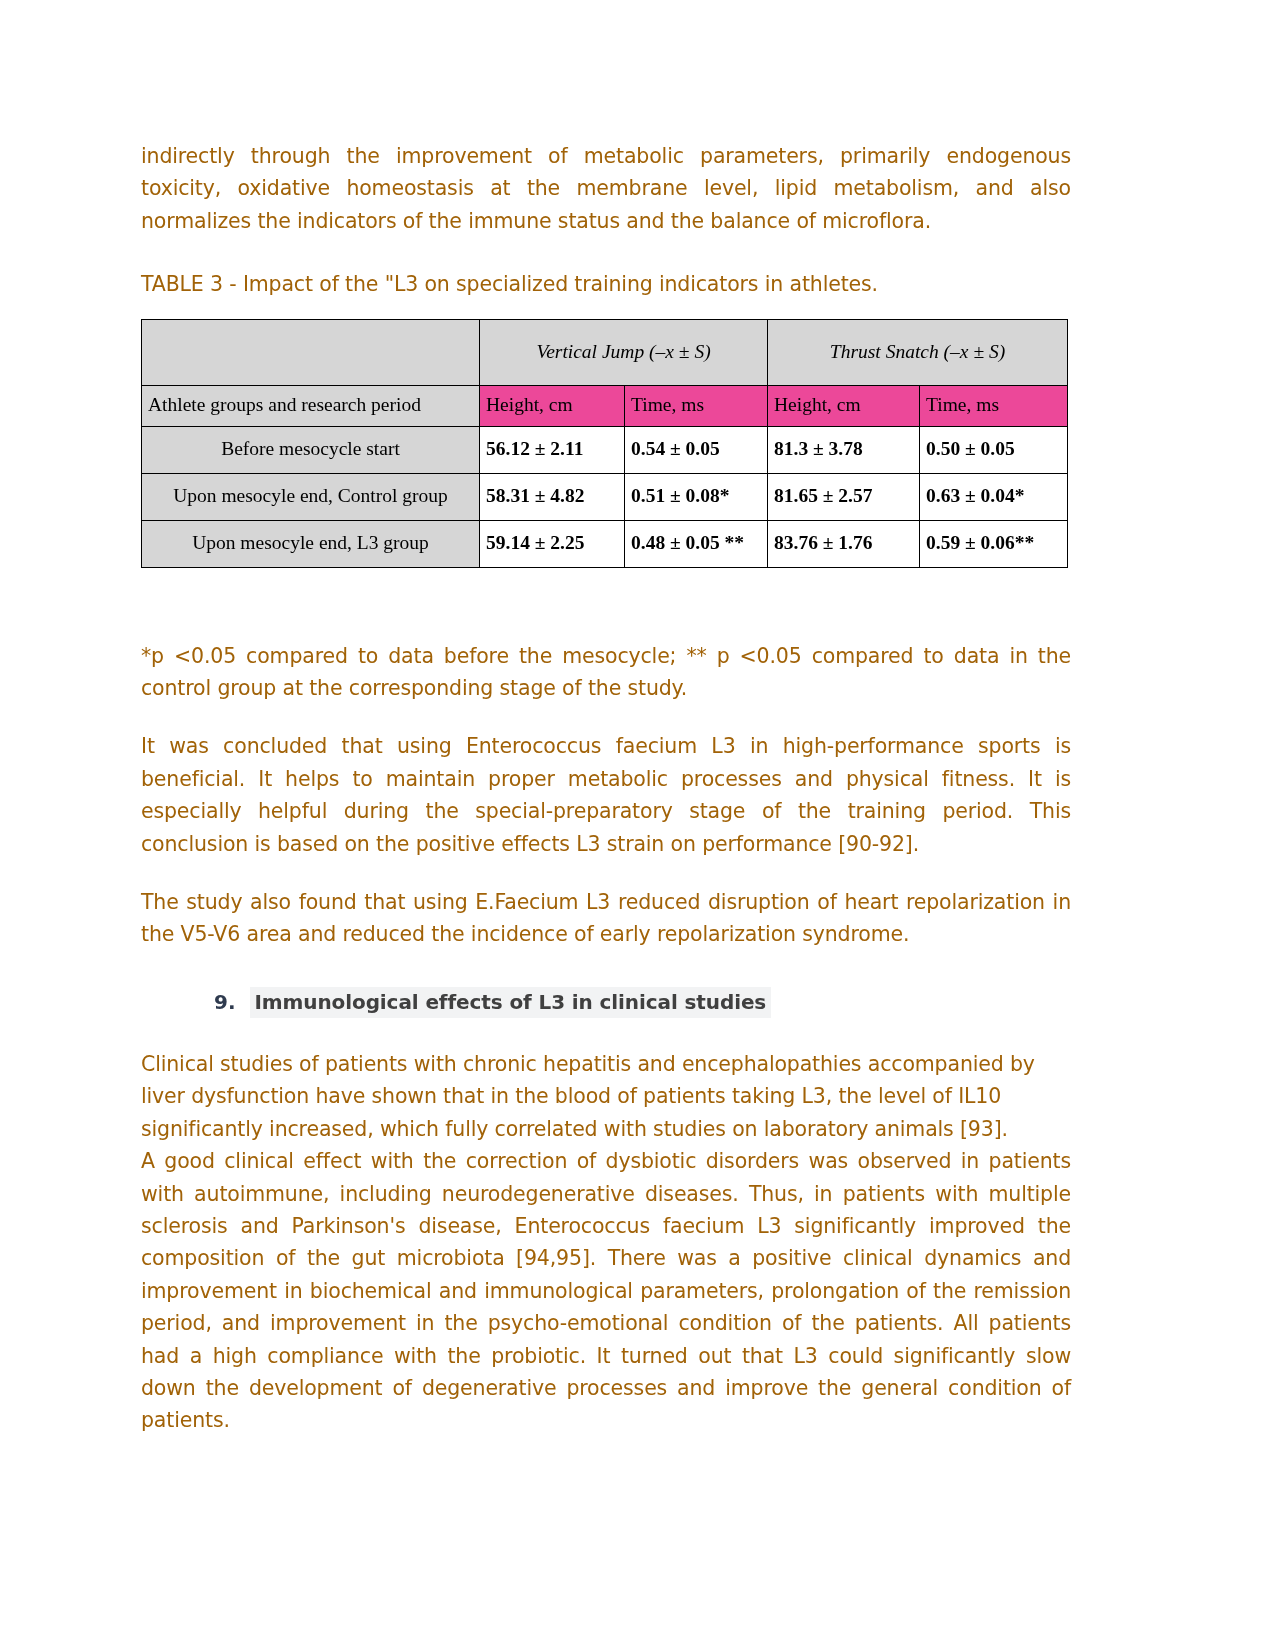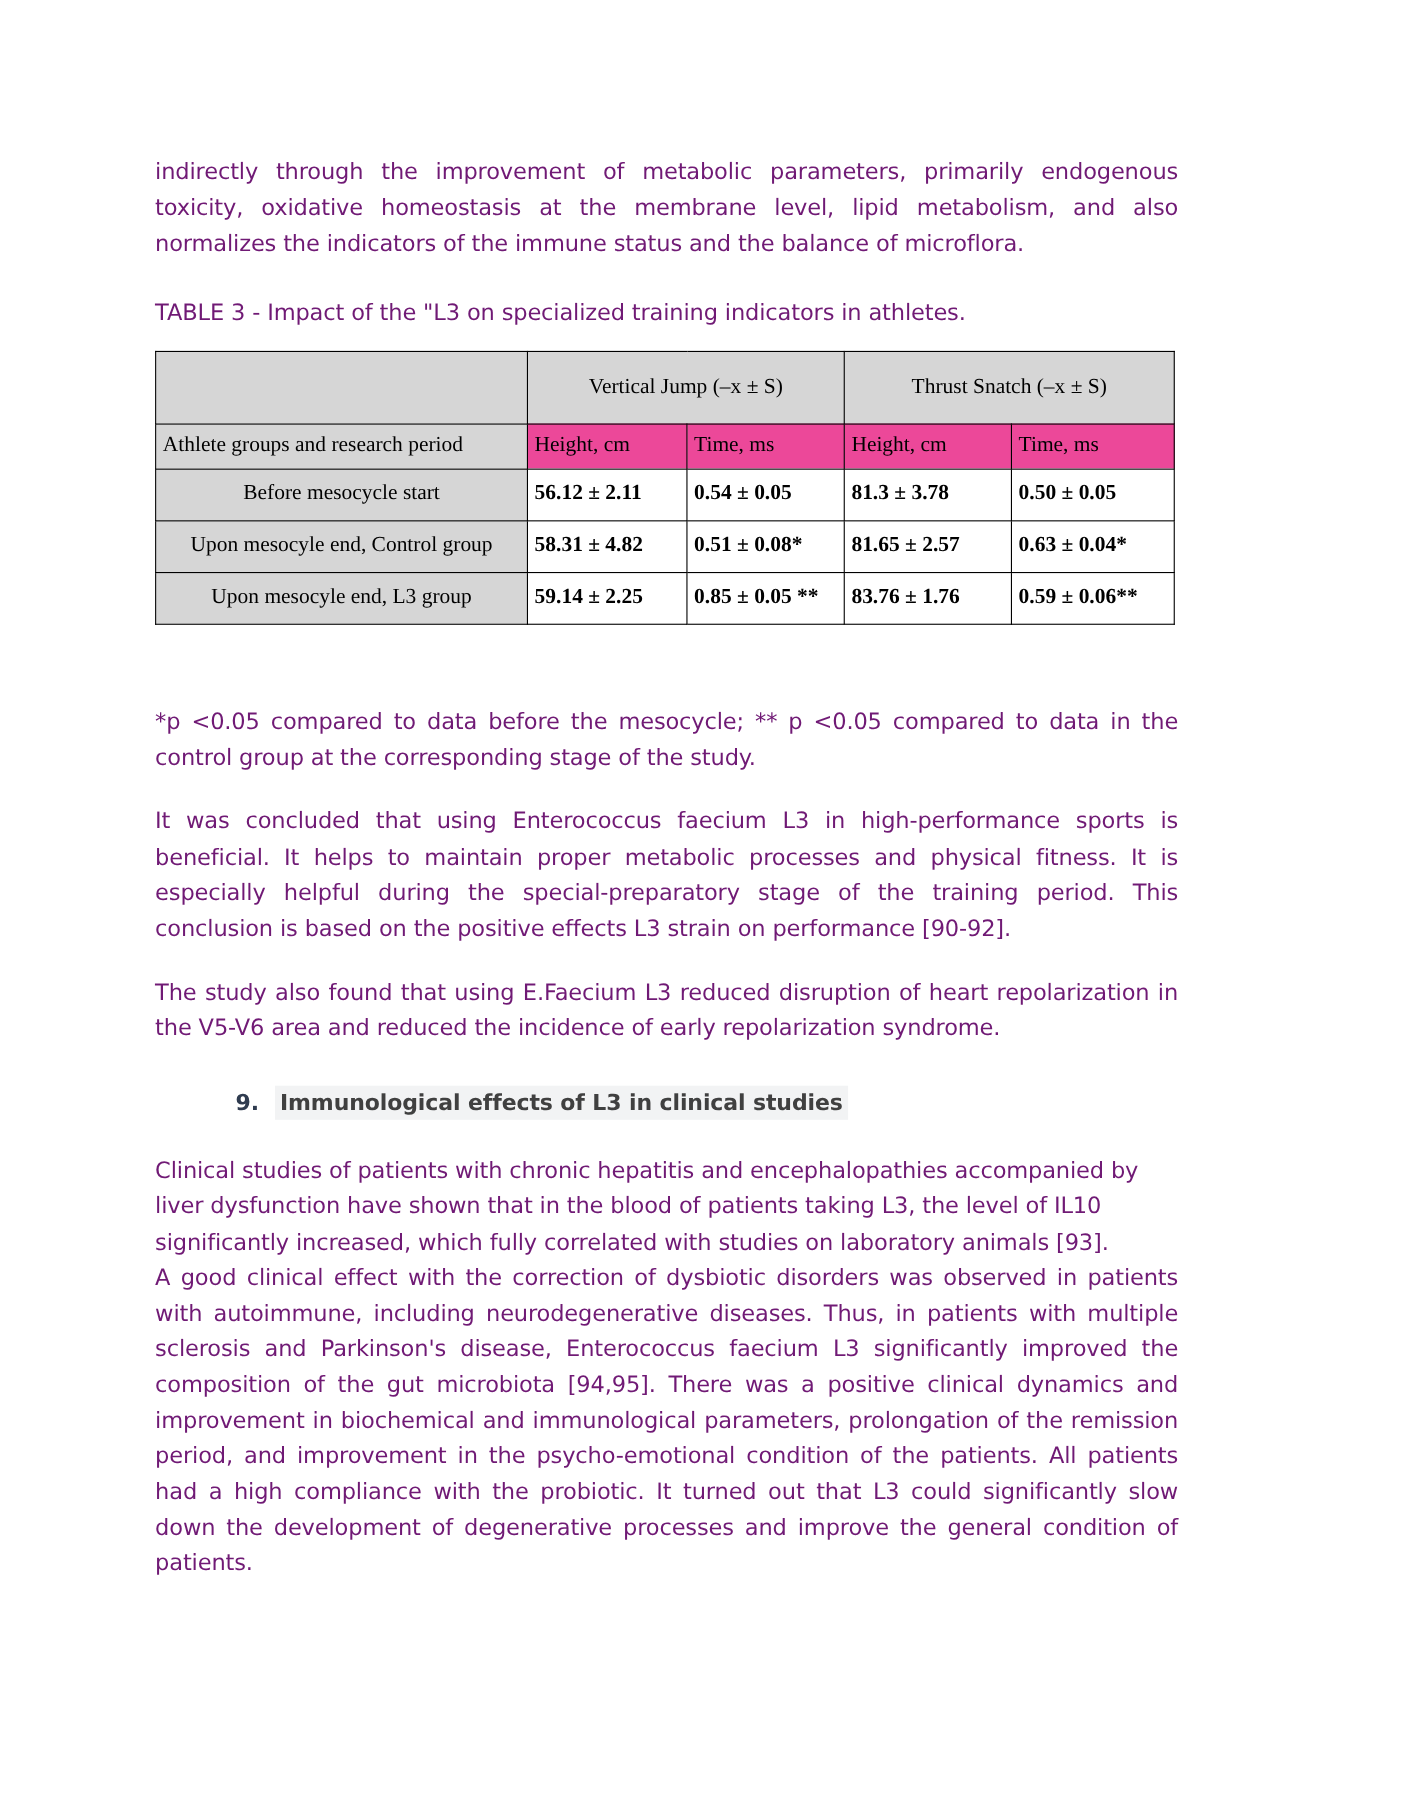--- a/index.html
+++ b/index.html
@@ -27,21 +27,21 @@
     left: 141px;
     top: 140px;
     width: 930px;
   }
 
   
   .para {
     font-family: "DejaVu Sans", sans-serif;
     font-size: 20.5px;
     line-height: 32.4px;
-    color: #701a75;
+    color: #a16207;
     text-align: justify;
     text-justify: inter-word;
     margin: 0;
     letter-spacing: -0.15px;
   }
   .para.nojust { text-align: left; }
   .gap-lg { height: 31px; }
   .gap-md { height: 26px; }
 
   
@@ -60,20 +60,21 @@
     border: 1.4px solid #000000;
     padding: 4px 6px 5px 6px;
     vertical-align: middle;
     font-weight: normal;
     line-height: 1.12;
   }
   .hdr-band td {
     background: #d6d6d6;
     height: 56px;
     text-align: center;
+    font-style: italic;
   }
   .hdr-band td.blank {
     background: #d6d6d6;
   }
   .subhdr td {
     background: #d6d6d6;
     height: 31px;
     text-align: left;
   }
   .subhdr td.valhdr {
@@ -165,21 +166,21 @@
           <tr class="datarow">
             <td class="rowlabel">Upon mesocyle end, Control group</td>
             <td class="val">58.31 ± 4.82</td>
             <td class="val">0.51 ± 0.08*</td>
             <td class="val">81.65 ± 2.57</td>
             <td class="val">0.63 ± 0.04*</td>
           </tr>
           <tr class="datarow">
             <td class="rowlabel">Upon mesocyle end, L3 group</td>
             <td class="val">59.14 ± 2.25</td>
-            <td class="val">0.85 ± 0.05 **</td>
+            <td class="val">0.48 ± 0.05 **</td>
             <td class="val">83.76 ± 1.76</td>
             <td class="val">0.59 ± 0.06**</td>
           </tr>
         </tbody>
       </table>
     </div>
 
     <div style="height:72px"></div>
 
     <p class="para">*p &lt;0.05 compared to data before the mesocycle; ** p &lt;0.05 compared to data in the control group at the corresponding stage of the study.</p>

